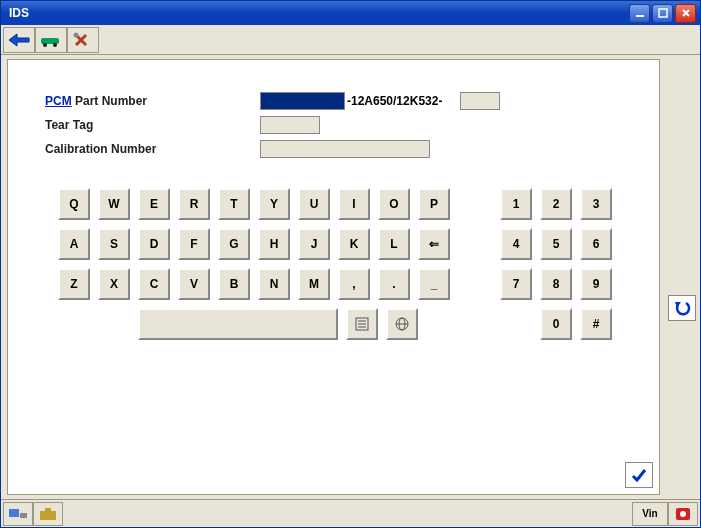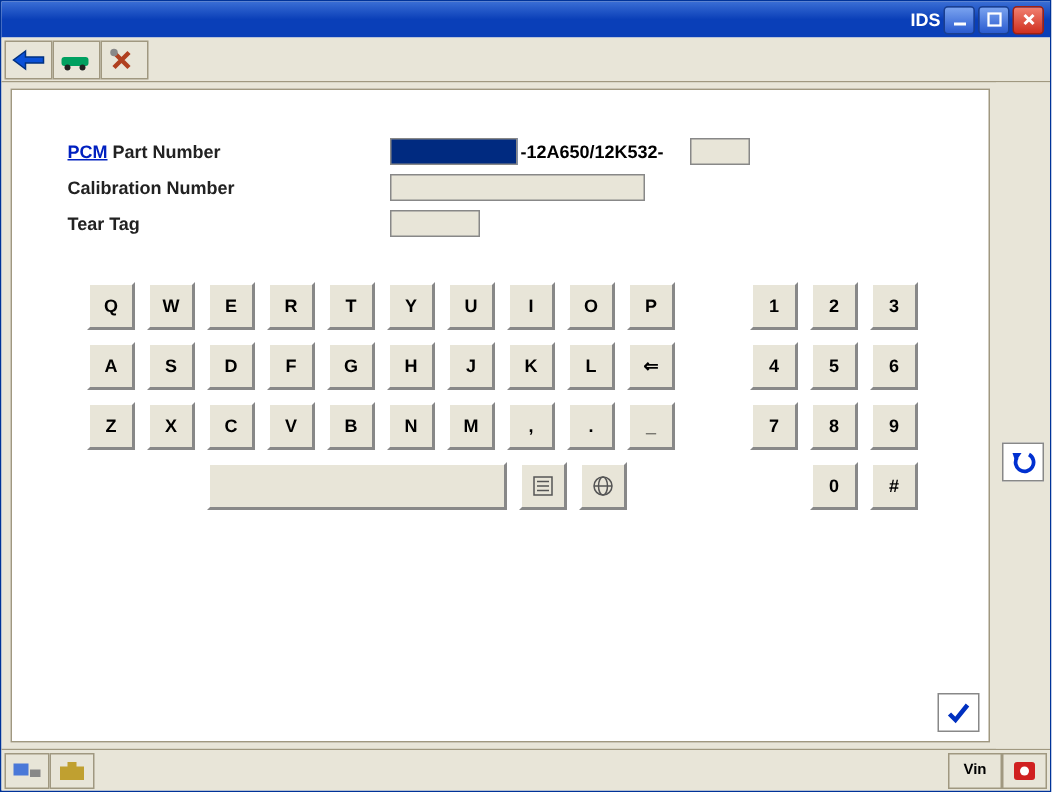--- a/index.html
+++ b/index.html
@@ -20,21 +20,21 @@
     flex-direction: column;
   }
   .titlebar {
     height: 24px;
     background: linear-gradient(to bottom, #3a6ed5, #0a3fb8 50%, #0a3fb8);
     display: flex;
     align-items: center;
     padding: 0 4px;
     color: #fff;
   }
-  .titlebar .title { flex: 1; font-weight: bold; padding-left: 4px; font-size: 12px; text-align: right; }
+  .titlebar .title { flex: 1; font-weight: bold; padding-left: 4px; font-size: 12px; }
   .winbtn {
     width: 21px; height: 19px;
     margin-left: 2px;
     background: linear-gradient(to bottom, #7aa3ef, #2a5bd0);
     border: 1px solid #1a3f90;
     border-radius: 3px;
     display: flex; align-items: center; justify-content: center;
     color: #fff; font-weight: bold; font-size: 10px;
   }
   .winbtn.close { background: linear-gradient(to bottom, #f08070, #d03020); border-color: #a02010; }
@@ -199,27 +199,27 @@
       <div class="form-row">
         <div class="form-label">
           <span class="pcm">PCM</span><span> Part Number</span>
         </div>
         <div class="input-dark"></div>
         <span class="partno-text">-12A650/12K532-</span>
         <div class="input-box small-box"></div>
       </div>
 
       <div class="form-row">
+        <div class="form-label">Tear Tag</div>
+        <div class="input-box" style="width:60px;"></div>
+      </div>
+
+      <div class="form-row">
         <div class="form-label">Calibration Number</div>
         <div class="input-box" style="width:170px;"></div>
-      </div>
-
-      <div class="form-row">
-        <div class="form-label">Tear Tag</div>
-        <div class="input-box" style="width:60px;"></div>
       </div>
 
       <div class="keyboard">
         <div class="kbd-area">
           <div>
             <div class="kbrow">
               <div class="key">Q</div>
               <div class="key">W</div>
               <div class="key">E</div>
               <div class="key">R</div>

